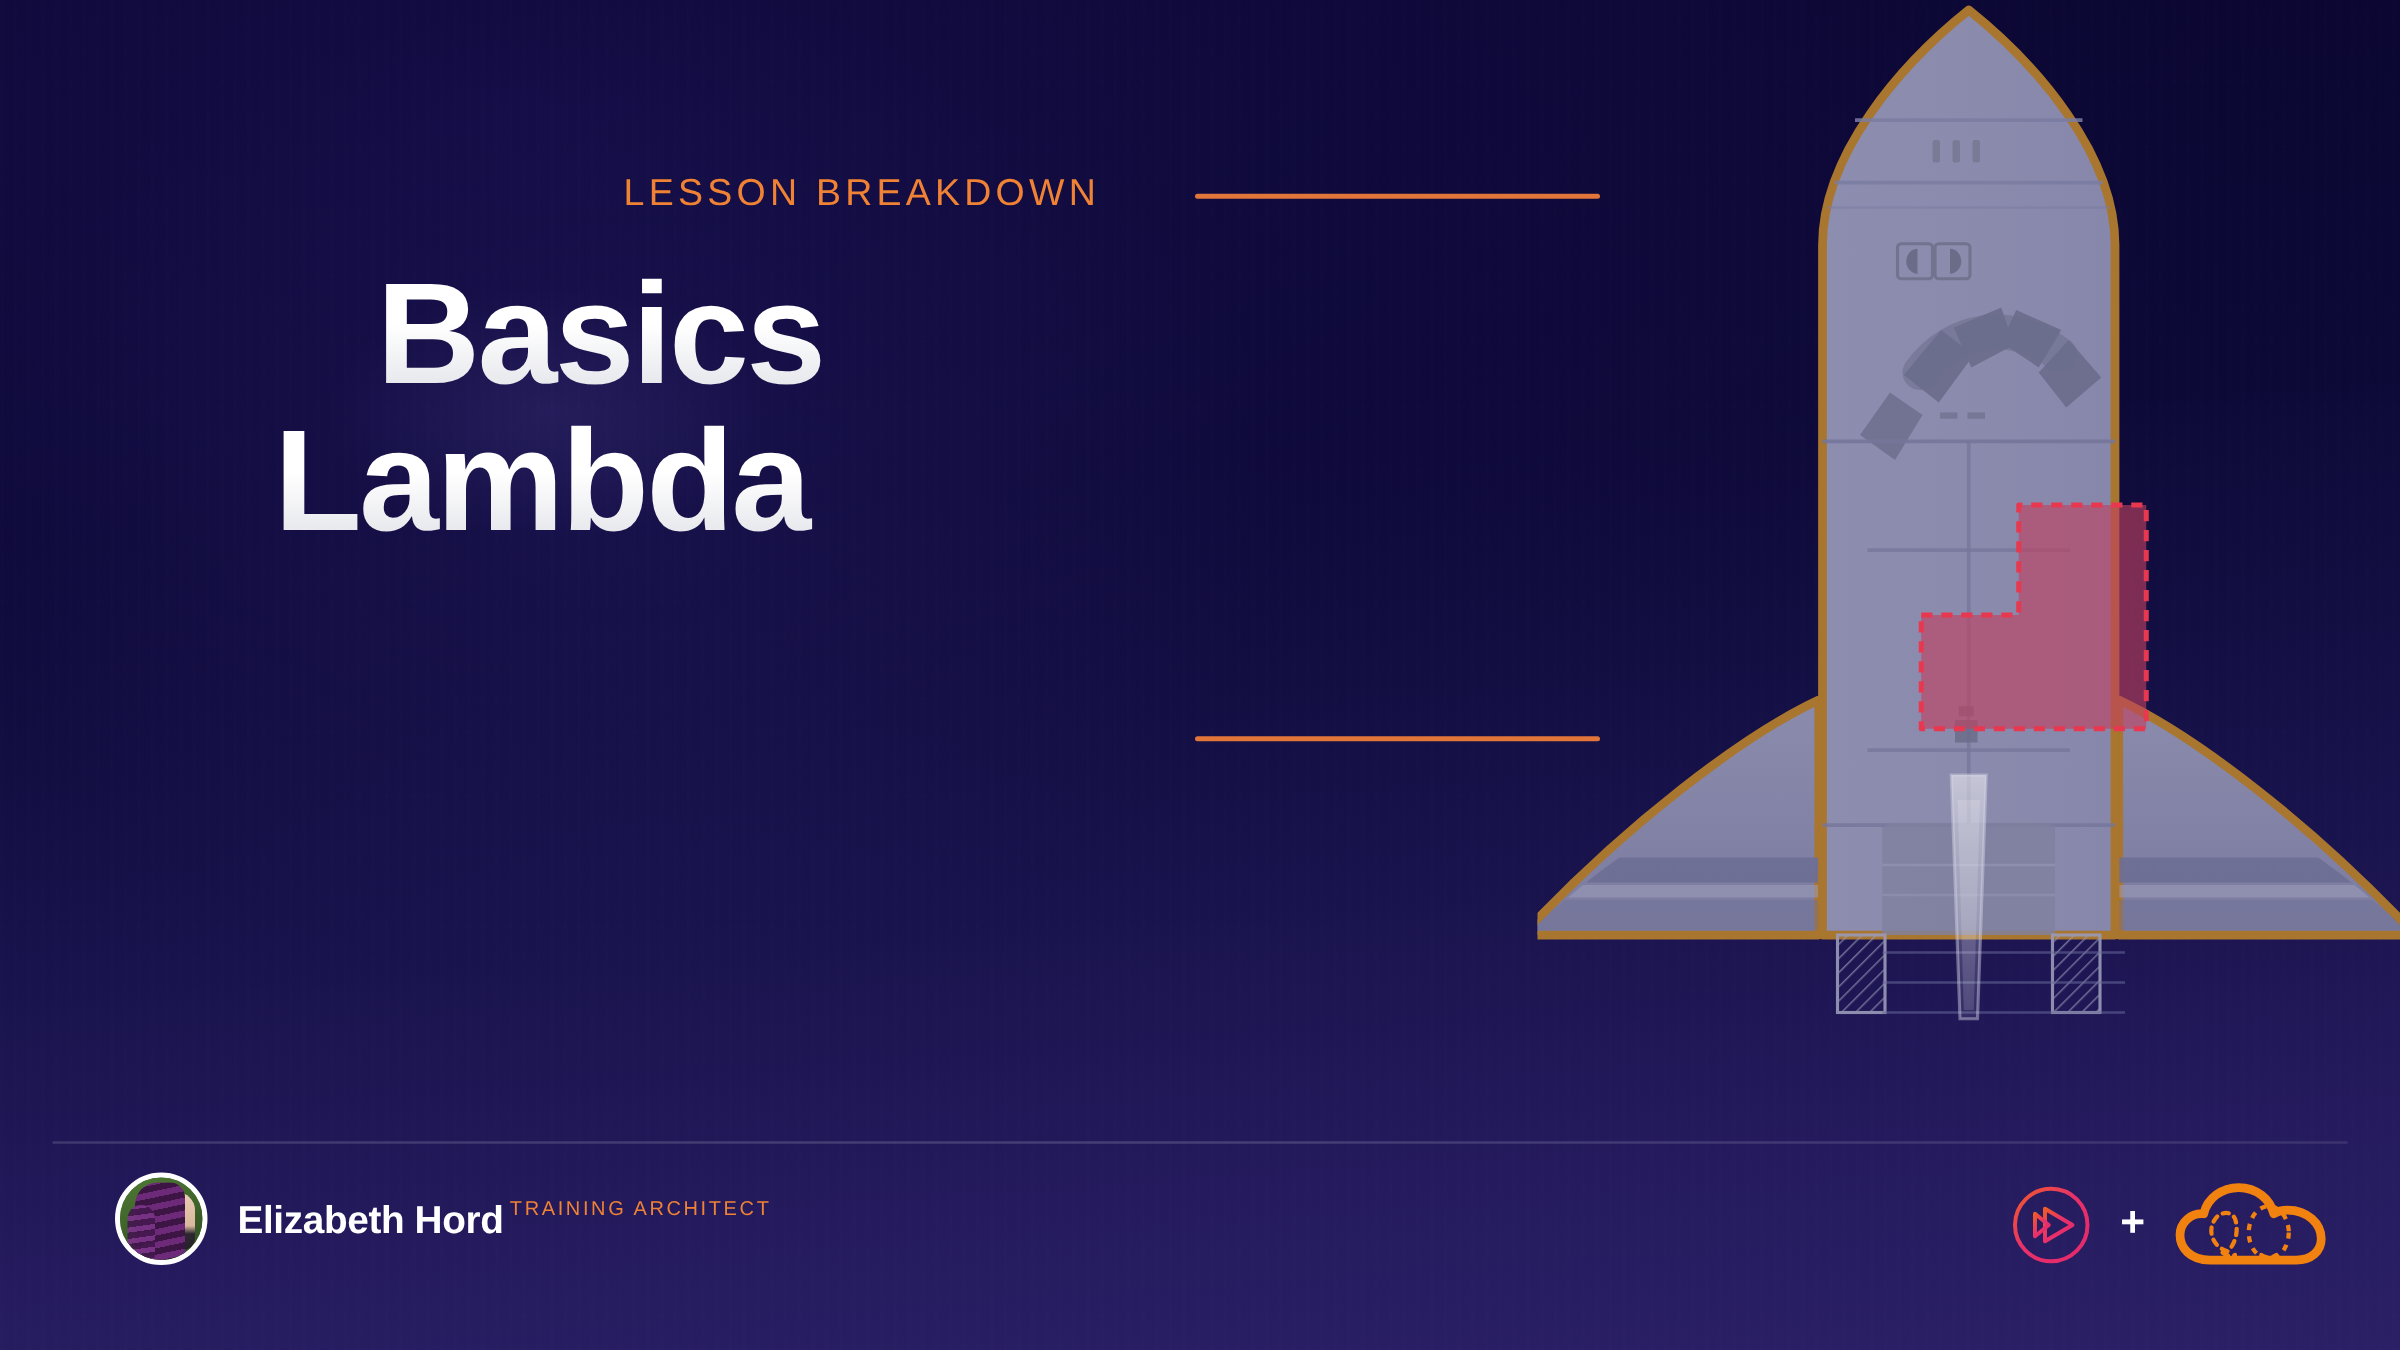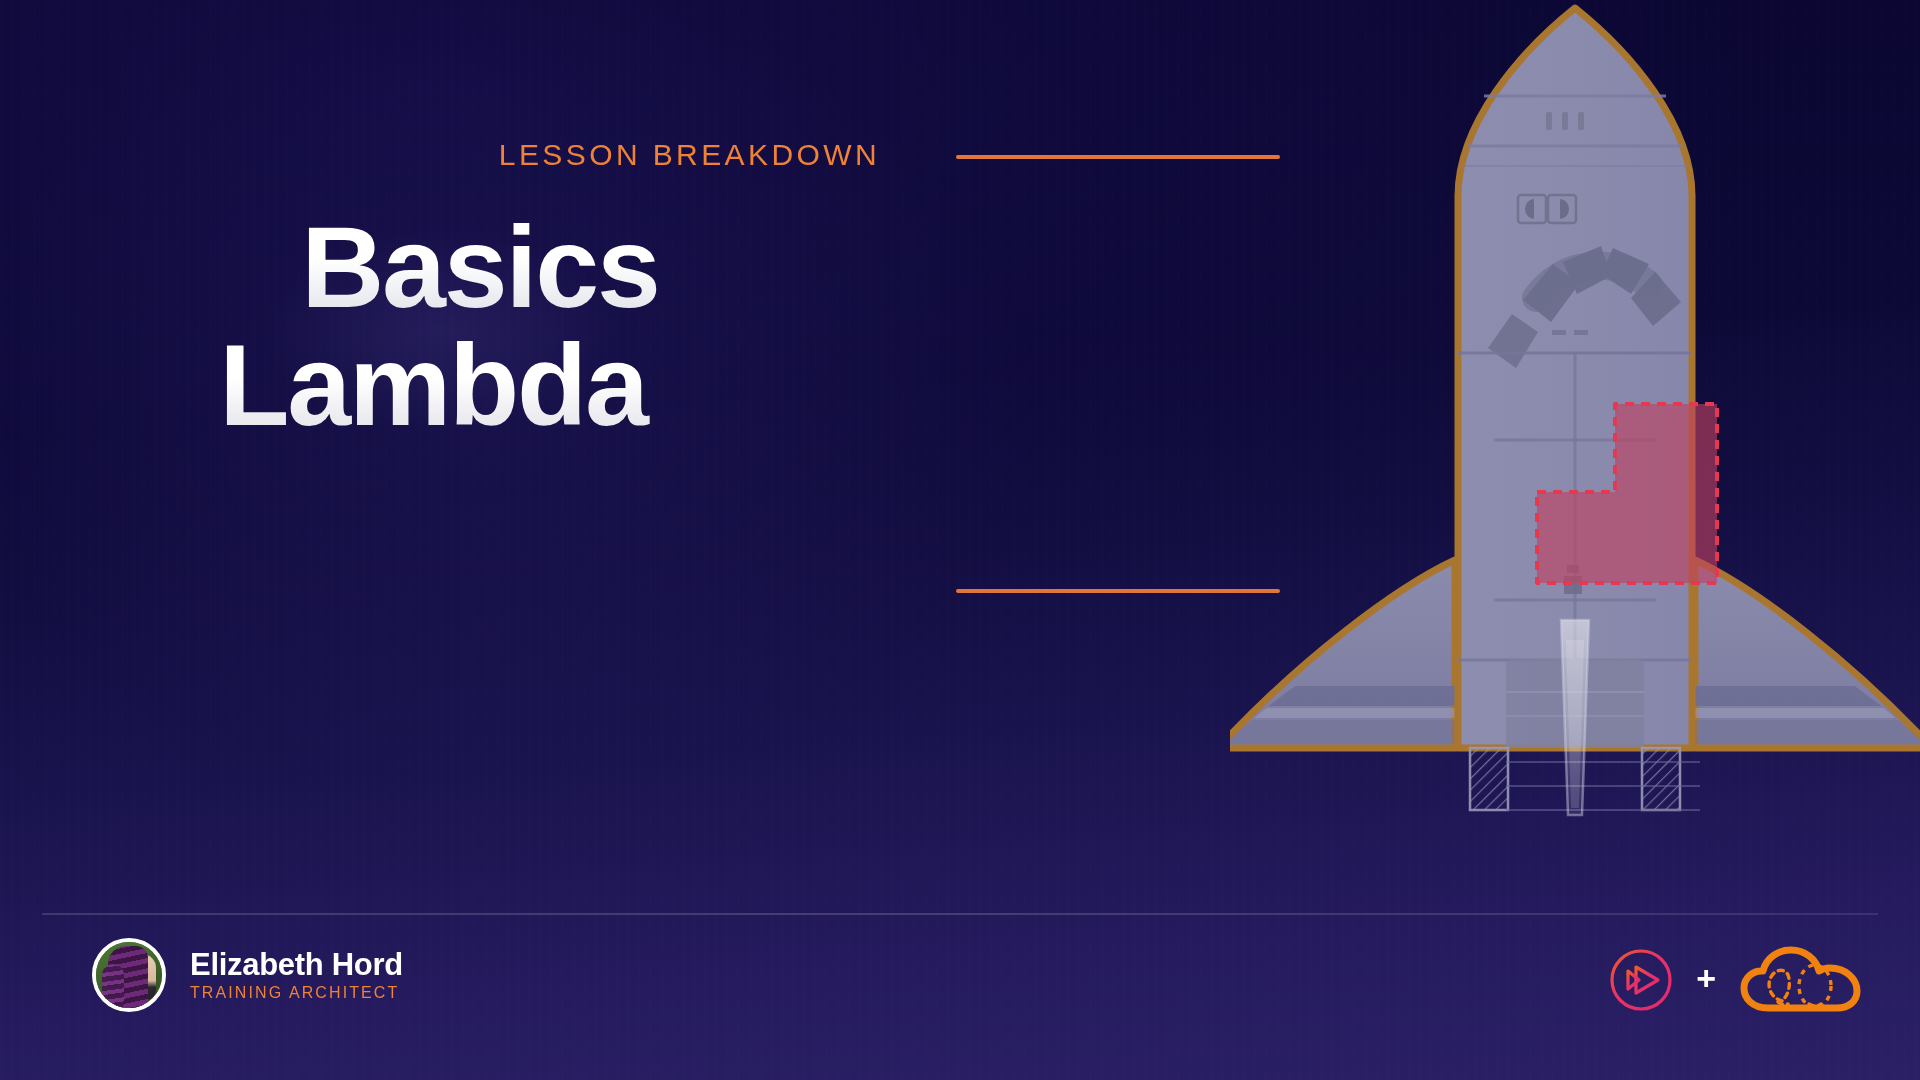--- a/index.html
+++ b/index.html
@@ -99,21 +99,21 @@
     background:
       repeating-linear-gradient(168deg, #6d2a78 0px, #6d2a78 5px, #3c1545 5px, #3c1545 10px),
       #51205c;
   }
   #avatar .hair2 {
     position:absolute; left:6px; top:22px; width:22px; height:50px;
     border-radius:12px;
     background:repeating-linear-gradient(172deg, #7b3488 0px, #7b3488 4px, #42184c 4px, #42184c 9px);
     opacity:.92;
   }
-  #presenter-text { display:flex; flex-direction:column; gap:5px; }
+  #presenter-text { display:flex; gap:5px; }
   #presenter-name { color:#ffffff; font-size:31px; font-weight:bold; letter-spacing:-.3px; line-height:1; }
   #presenter-role { color:#ef8234; font-size:16px; font-weight:normal; letter-spacing:2.1px; text-transform:uppercase; line-height:1; }
 
   #brand { position:absolute; right:56px; top:14px; display:flex; align-items:center; gap:22px; }
   #ps-logo { width:66px; height:66px; }
   #plus-icon { color:#ffffff; font-size:34px; font-weight:bold; line-height:1; padding-bottom:4px; }
   #acg-logo { width:126px; height:72px; }
 </style>
 </head>
 <body>

